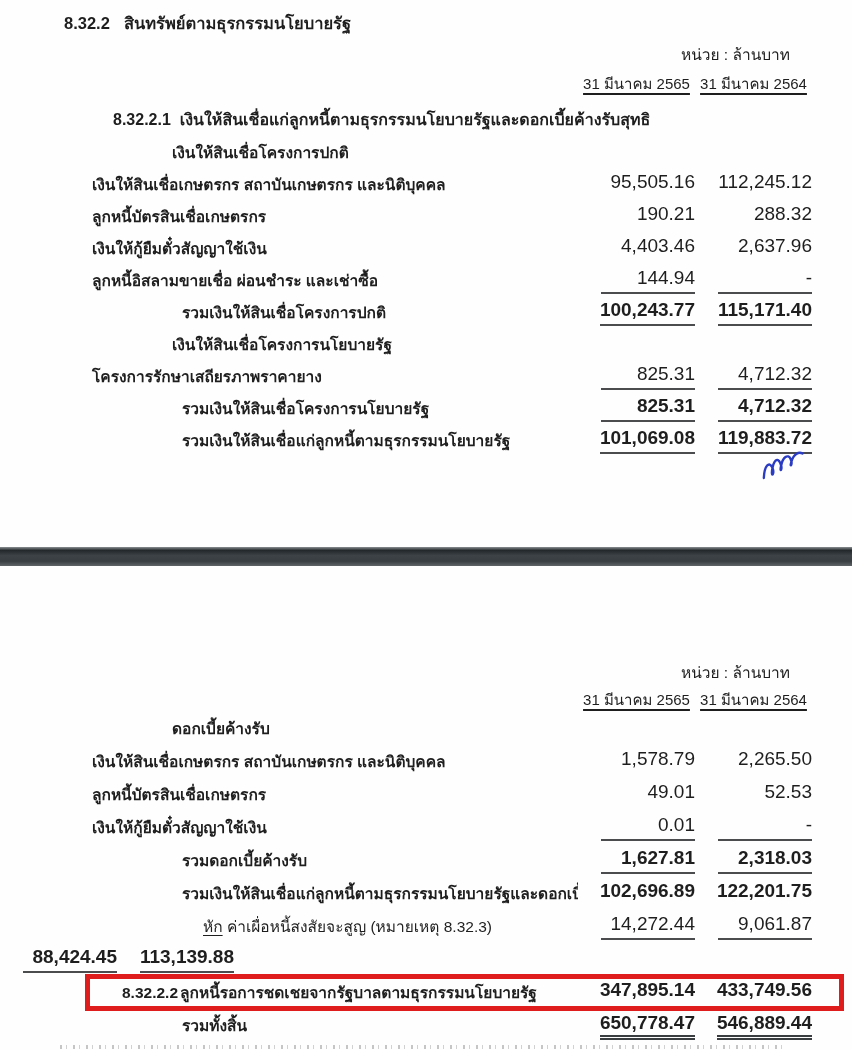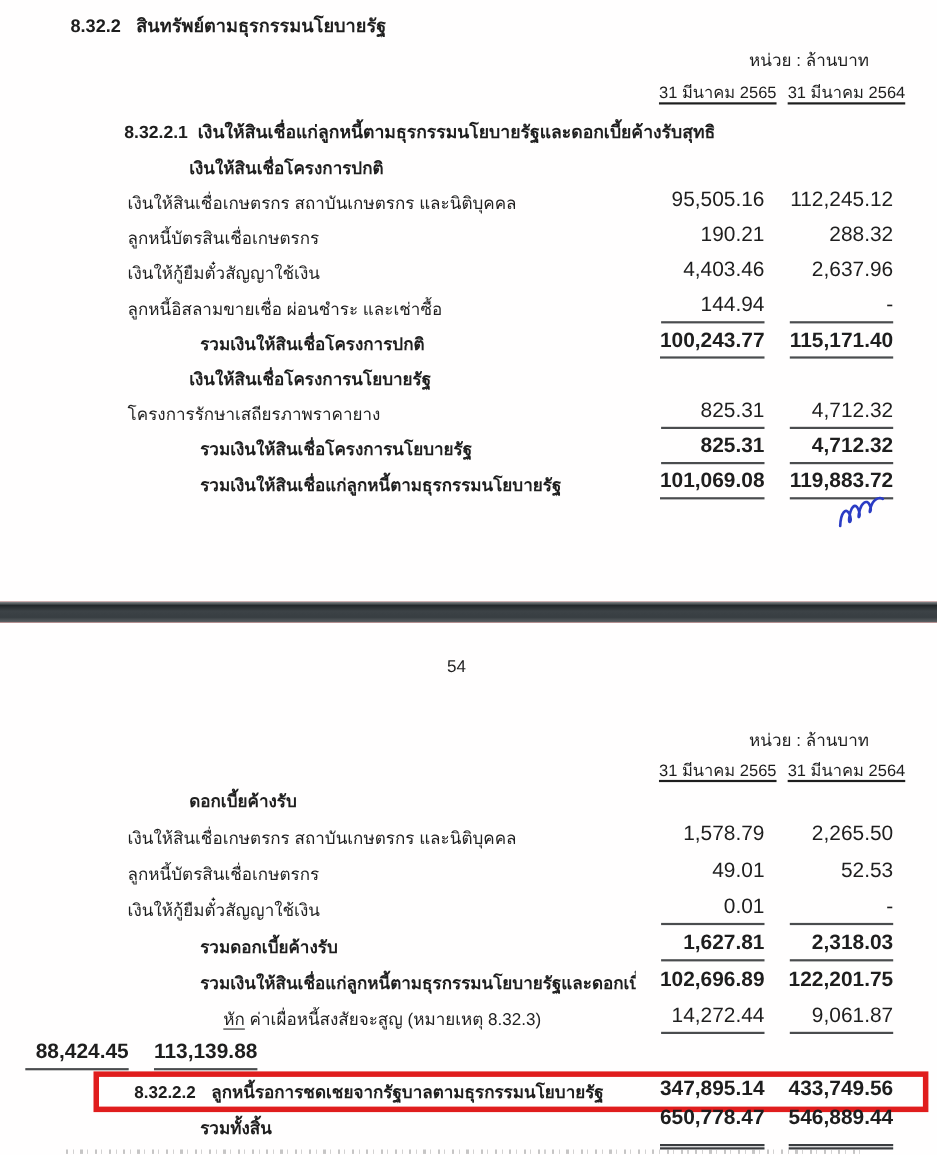--- a/index.html
+++ b/index.html
@@ -1,61 +1,61 @@
 <!DOCTYPE html>
 <html style="--red: #e01d1d;"><head>
 <meta charset="utf-8">
 <style>
   html,body{margin:0;padding:0;background:#ffffff;}
   #screen{
     position:relative;width:852px;height:1050px;overflow:hidden;
-    background:#b91c1c;
+    background:#86efac;
     font-family:"Liberation Sans","DejaVu Sans",sans-serif;
     color:#1e1e1e;
   }
   .page{position:absolute;left:0;width:852px;background:#fffefe;}
   #page1{top:0;height:547px;}
   #page2{top:566px;height:484px;}
   
   #page-band{
     position:absolute;top:547px;left:0;width:852px;height:19px;
     background:linear-gradient(to bottom,#8a8f92 0%,#23282b 18%,#3c4246 45%,#383e42 75%,#5f6467 100%);
   }
   .sec-heading{position:absolute;top:10px;left:64px;font-weight:bold;font-size:16.5px;white-space:nowrap;}
   .sec-heading .no{margin-right:14px;}
   .unit-label{position:absolute;right:62px;font-size:15.5px;white-space:nowrap;}
   #p1-unit{top:42px;}
   #p2-unit{top:94px;}
-  .col-headers{position:absolute;left:0;right:0;display:flex;justify-content:flex-end;padding-right:24px;font-size:15px;}
+  .col-headers{position:absolute;left:0;right:0;display:flex;justify-content:flex-end;padding-right:40px;font-size:15px;}
   #p1-cols{top:72px;}
   #p2-cols{top:122px;}
   .col-headers .ch{width:117px;text-align:center;white-space:nowrap;
     text-decoration:underline;text-underline-offset:4px;text-decoration-thickness:1.5px;}
   .subsec{position:absolute;top:107px;left:113px;font-weight:bold;font-size:16px;white-space:nowrap;}
   .subsec .no{margin-right:9px;}
   .rows{position:absolute;left:0;right:0;}
   #p1-rows{top:136px;}
   #p2-rows{top:146px;}
   .row{display:flex;align-items:center;padding-right:40px;position:relative;}
   #p1-rows .row{height:32px;}
   #p2-rows .row{height:33px;}
   .lbl{flex:1;min-width:0;overflow:hidden;white-space:nowrap;font-size:15.5px;}
   .row.subheader .lbl{padding-left:172px;font-weight:bold;}
-  .row.detail   .lbl{padding-left:116px;}
+  .row.detail   .lbl{padding-left:92px;font-weight:bold;}
   .row.total    .lbl{padding-left:182px;font-weight:bold;}
   .row.deduct   .lbl{padding-left:203px;}
   .row.grand    .lbl{padding-left:182px;font-weight:bold;}
   .row.hl       .lbl{padding-left:122px;font-weight:bold;}
-  .row .no{margin-right:14px;}
+  .row .no{margin-right:2px;}
   .u{text-decoration:underline;text-underline-offset:3px;font-family:Liberation Mono, monospace;}
   .num{width:117px;text-align:right;font-size:19px;}
   .num .nv{display:inline-block;min-width:94px;padding-bottom:3px;border-bottom:2px solid transparent;}
   .row.rule .num .nv{border-bottom-color:#4a4c4e;}
   .row.total .num,.row.grand .num,.row.hl .num{font-weight:bold;}
-  .row.grand .num .nv{border-bottom:5px double #3a3d40;padding-bottom:12px;}
+  .row.grand .num .nv{border-bottom:5px double #3a3d40;padding-bottom:1px;}
   .redbox{position:absolute;left:85px;right:8px;top:-2px;bottom:-2px;
     border:5px solid var(--red,#e01d1d);pointer-events:none;}
   .pageno{position:absolute;top:32px;left:0;width:830px;text-align:center;font-size:15.5px;}
   #signature{position:absolute;top:450px;right:42px;width:52px;height:30px;transform:rotate(-16deg);}
   #clipped-line{
     position:absolute;top:479px;left:60px;width:724px;height:4px;opacity:.5;
     background:repeating-linear-gradient(90deg,#8d8d8d 0 2px,transparent 2px 6px,#a5a5a5 6px 7px,transparent 7px 13px);
   }
 </style>
 </head>
@@ -128,21 +128,20 @@
         </div>
       </div>
     <svg id="signature" viewBox="0 0 52 30">
       <path d="M3 22 C7 10 13 7 14 14 C15 21 10 24 13 17 C17 8 22 5 23 12 C24 19 19 22 23 15 C27 7 33 5 34 11 C35 17 30 20 34 14 C38 7 44 6 47 9" fill="none" stroke="#2b3cc4" stroke-width="2.4" stroke-linecap="round"></path>
     </svg>
   </div>
 
   <div id="page-band"></div>
 
   <div class="page" id="page2">
-    <div class="pageno">54</div>
     <div class="unit-label" id="p2-unit">หน่วย : ล้านบาท</div>
     <div class="col-headers" id="p2-cols">
       <div class="ch">31 มีนาคม 2565</div>
       <div class="ch">31 มีนาคม 2564</div>
     </div>
     <div class="rows" id="p2-rows">
         <div class="row subheader">
           <div class="lbl">ดอกเบี้ยค้างรับ</div>
           <div class="num"><span class="nv"></span></div>
           <div class="num"><span class="nv"></span></div>

